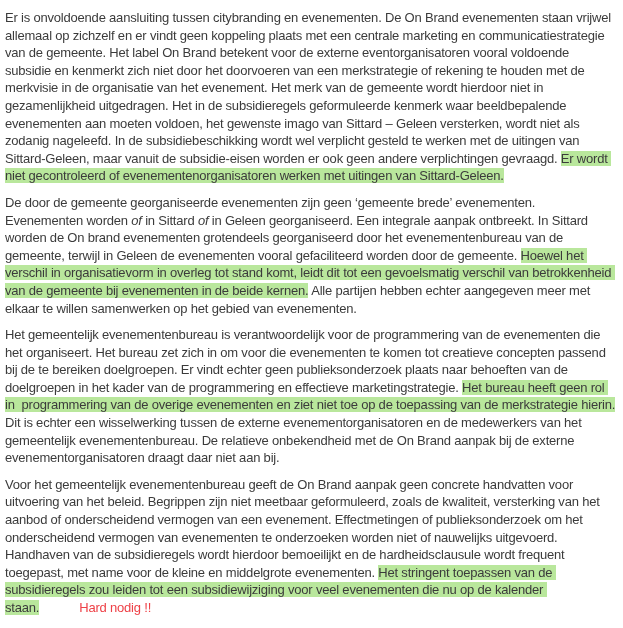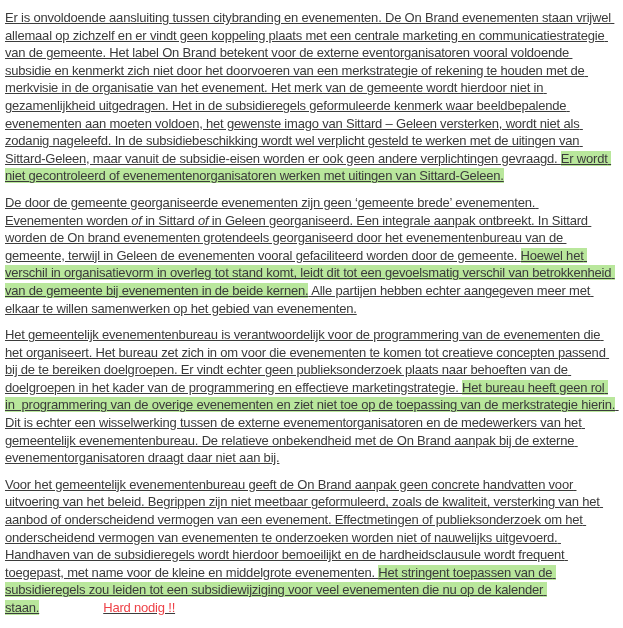--- a/index.html
+++ b/index.html
@@ -20,32 +20,31 @@
     padding: 9px 7px 0 5px;
     background: var(--bg, #ffffff);
   }
   .doc-body {
     font-family: "Liberation Sans", "DejaVu Sans", sans-serif;
     font-size: 13px;
     line-height: 17.6px;
     letter-spacing: -0.2px;
     color: var(--text, #3b3b3b);
     text-align: left;
-    text-decoration: underline;
   }
   p.para {
     margin: 0 0 9px 0;
     white-space: pre-wrap;
   }
   .run { white-space: pre-wrap; }
   .run-italic { font-style: italic; }
   .run-highlight { background-color: var(--hl, #b9e79c); }
   .run-annotation {
     color: var(--red, #ee4147);
-    padding-left: 64px;
+    padding-left: 40px;
   }
 </style>
 </head>
 <body>
 
 <div class="page">
   <div class="doc-body">
       <p class="para"><span class="run run-normal">Er is onvoldoende aansluiting tussen citybranding en evenementen. De On Brand evenementen staan vrijwel allemaal op zichzelf en er vindt geen koppeling plaats met een centrale marketing en communicatiestrategie van de gemeente. Het label On Brand betekent voor de externe eventorganisatoren vooral voldoende subsidie en kenmerkt zich niet door het doorvoeren van een merkstrategie of rekening te houden met de merkvisie in de organisatie van het evenement. Het merk van de gemeente wordt hierdoor niet in gezamenlijkheid uitgedragen. Het in de subsidieregels geformuleerde kenmerk waar beeldbepalende evenementen aan moeten voldoen, het gewenste imago van Sittard – Geleen versterken, wordt niet als zodanig nageleefd. In de subsidiebeschikking wordt wel verplicht gesteld te werken met de uitingen van Sittard-Geleen, maar vanuit de subsidie-eisen worden er ook geen andere verplichtingen gevraagd. </span><span class="run run-highlight">Er wordt niet gecontroleerd of evenementenorganisatoren werken met uitingen van Sittard-Geleen.</span></p>
       <p class="para"><span class="run run-normal">De door de gemeente georganiseerde evenementen zijn geen ‘gemeente brede’ evenementen. Evenementen worden </span><span class="run run-italic">of</span><span class="run run-normal"> in Sittard </span><span class="run run-italic">of</span><span class="run run-normal"> in Geleen georganiseerd. Een integrale aanpak ontbreekt. In Sittard worden de On brand evenementen grotendeels georganiseerd door het evenementenbureau van de gemeente, terwijl in Geleen de evenementen vooral gefaciliteerd worden door de gemeente. </span><span class="run run-highlight">Hoewel het verschil in organisatievorm in overleg tot stand komt, leidt dit tot een gevoelsmatig verschil van betrokkenheid van de gemeente bij evenementen in de beide kernen.</span><span class="run run-normal"> Alle partijen hebben echter aangegeven meer met elkaar te willen samenwerken op het gebied van evenementen.</span></p>
       <p class="para"><span class="run run-normal">Het gemeentelijk evenementenbureau is verantwoordelijk voor de programmering van de evenementen die het organiseert. Het bureau zet zich in om voor die evenementen te komen tot creatieve concepten passend bij de te bereiken doelgroepen. Er vindt echter geen publieksonderzoek plaats naar behoeften van de doelgroepen in het kader van de programmering en effectieve marketingstrategie. </span><span class="run run-highlight">Het bureau heeft geen rol in  programmering van de overige evenementen en ziet niet toe op de toepassing van de merkstrategie hierin.</span><span class="run run-normal"> Dit is echter een wisselwerking tussen de externe evenementorganisatoren en de medewerkers van het gemeentelijk evenementenbureau. De relatieve onbekendheid met de On Brand aanpak bij de externe evenementorganisatoren draagt daar niet aan bij.</span></p>

